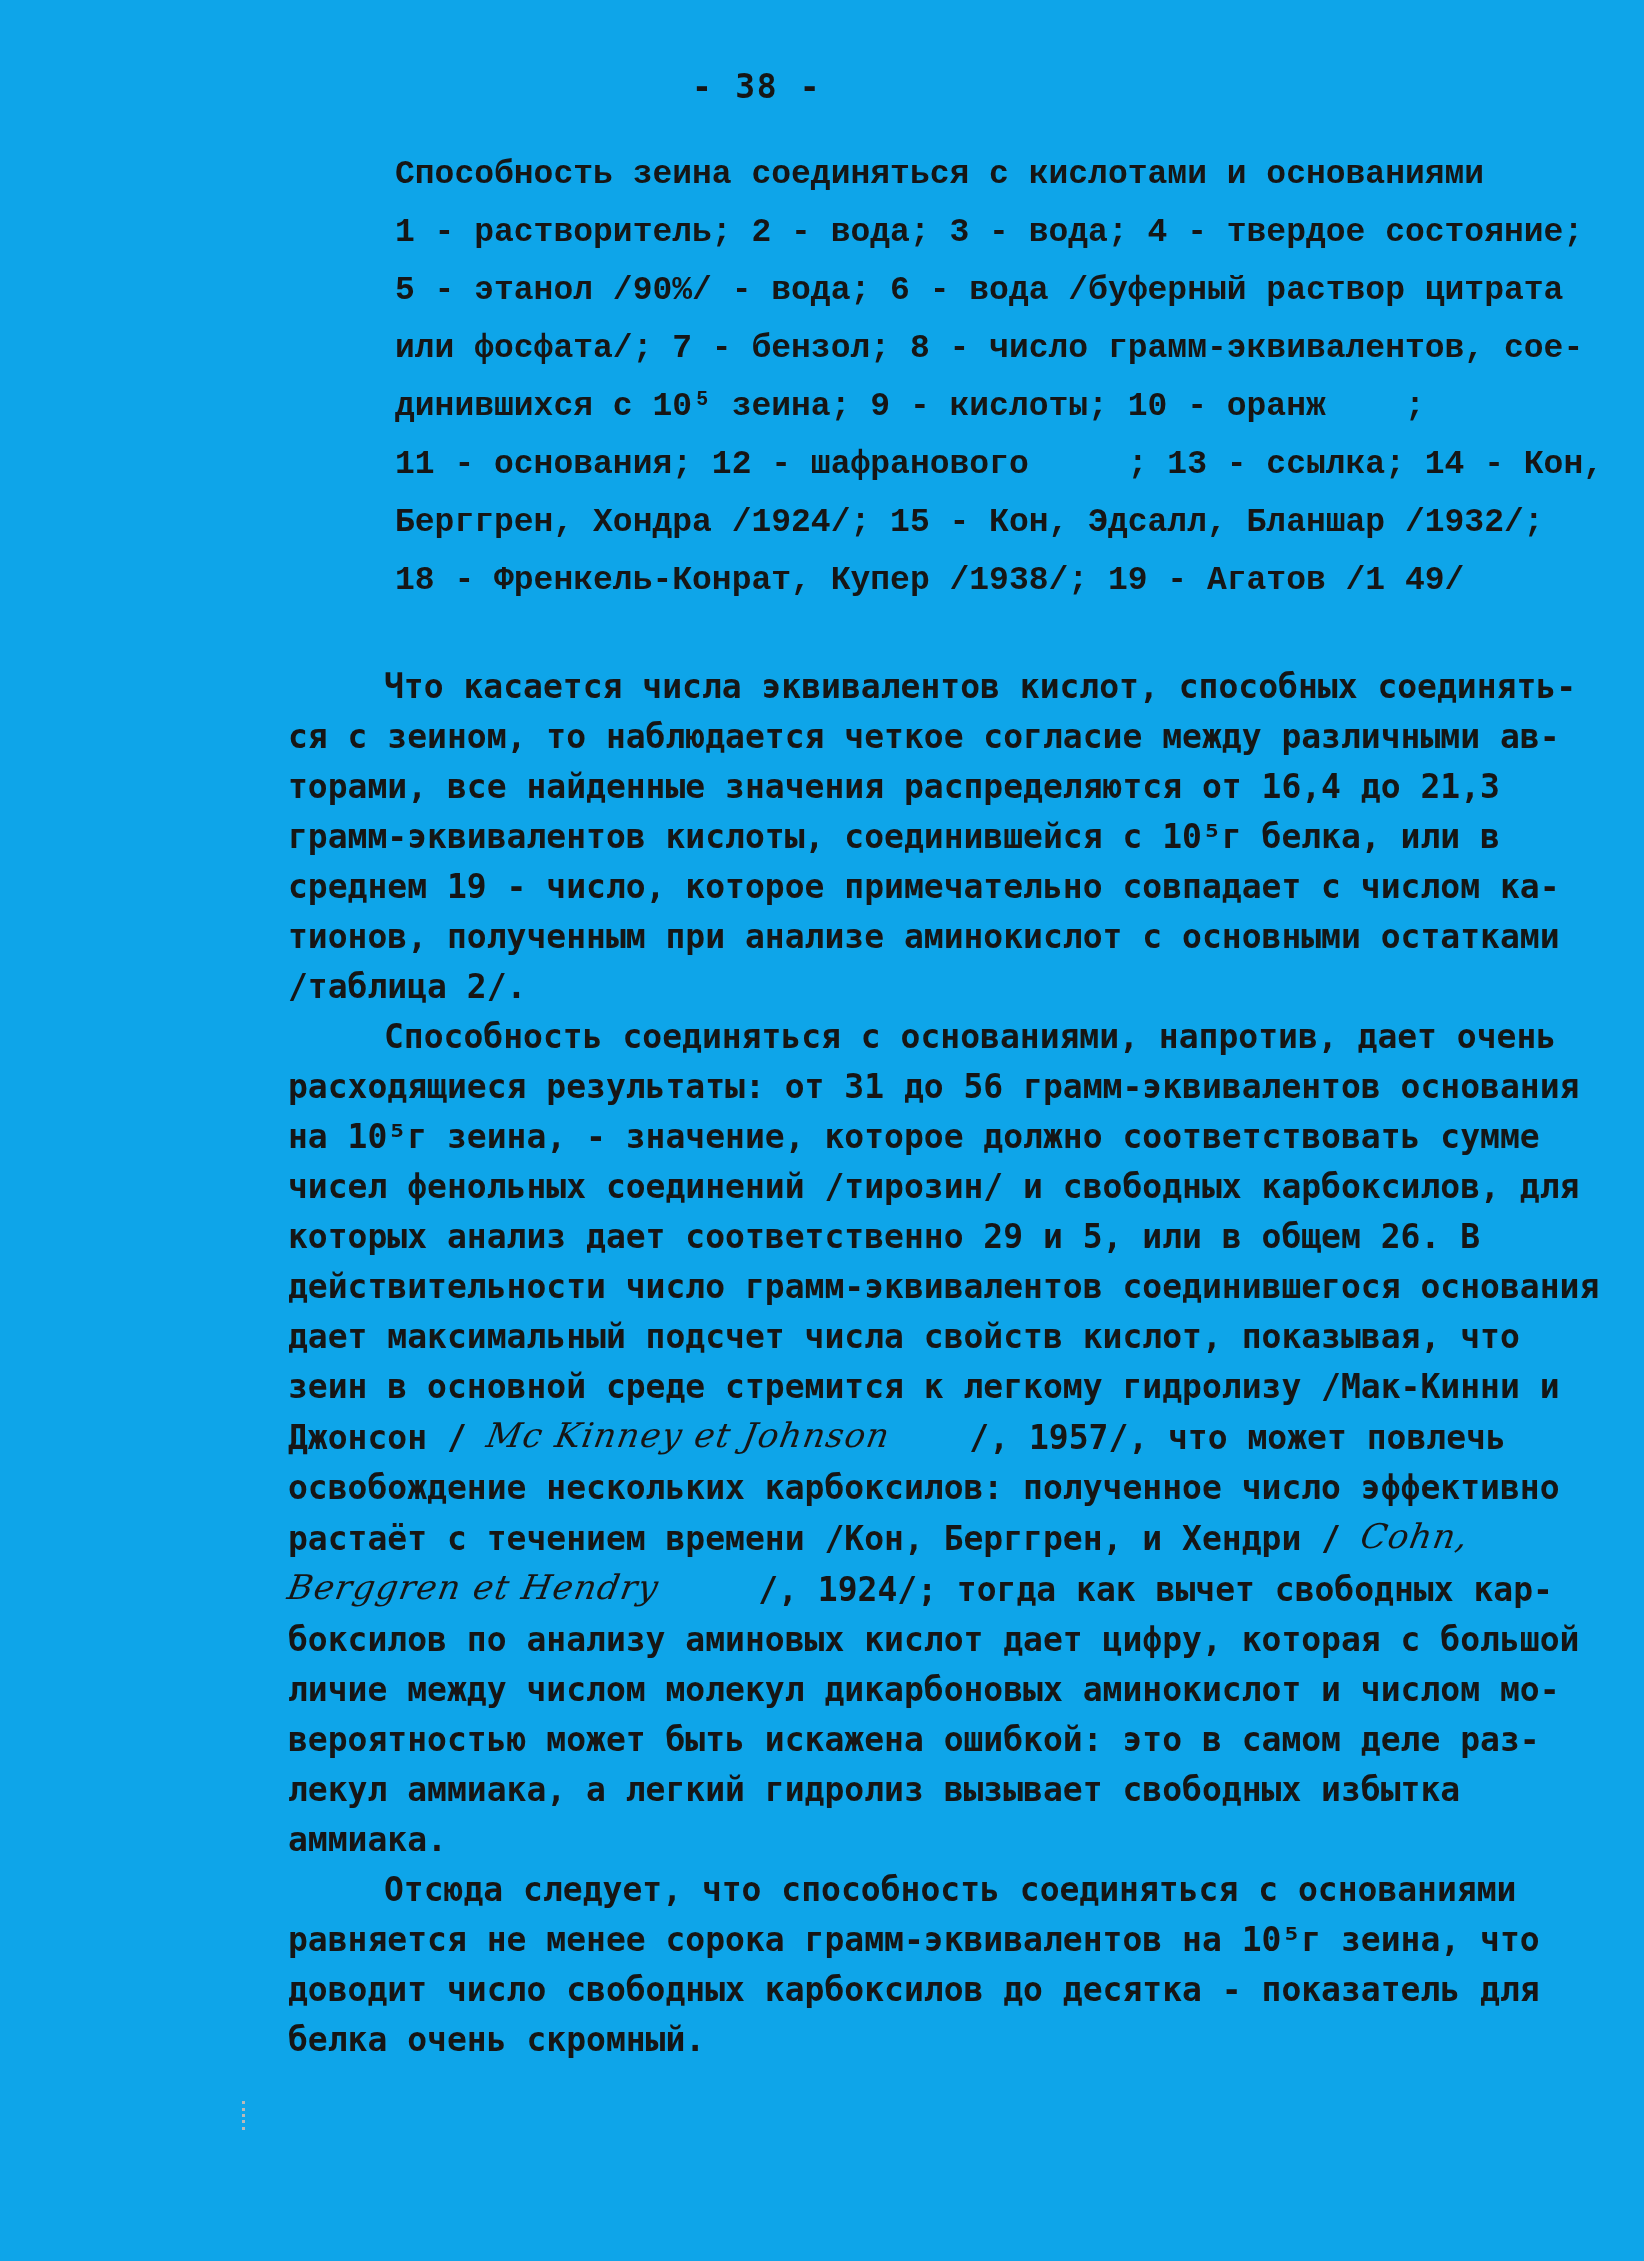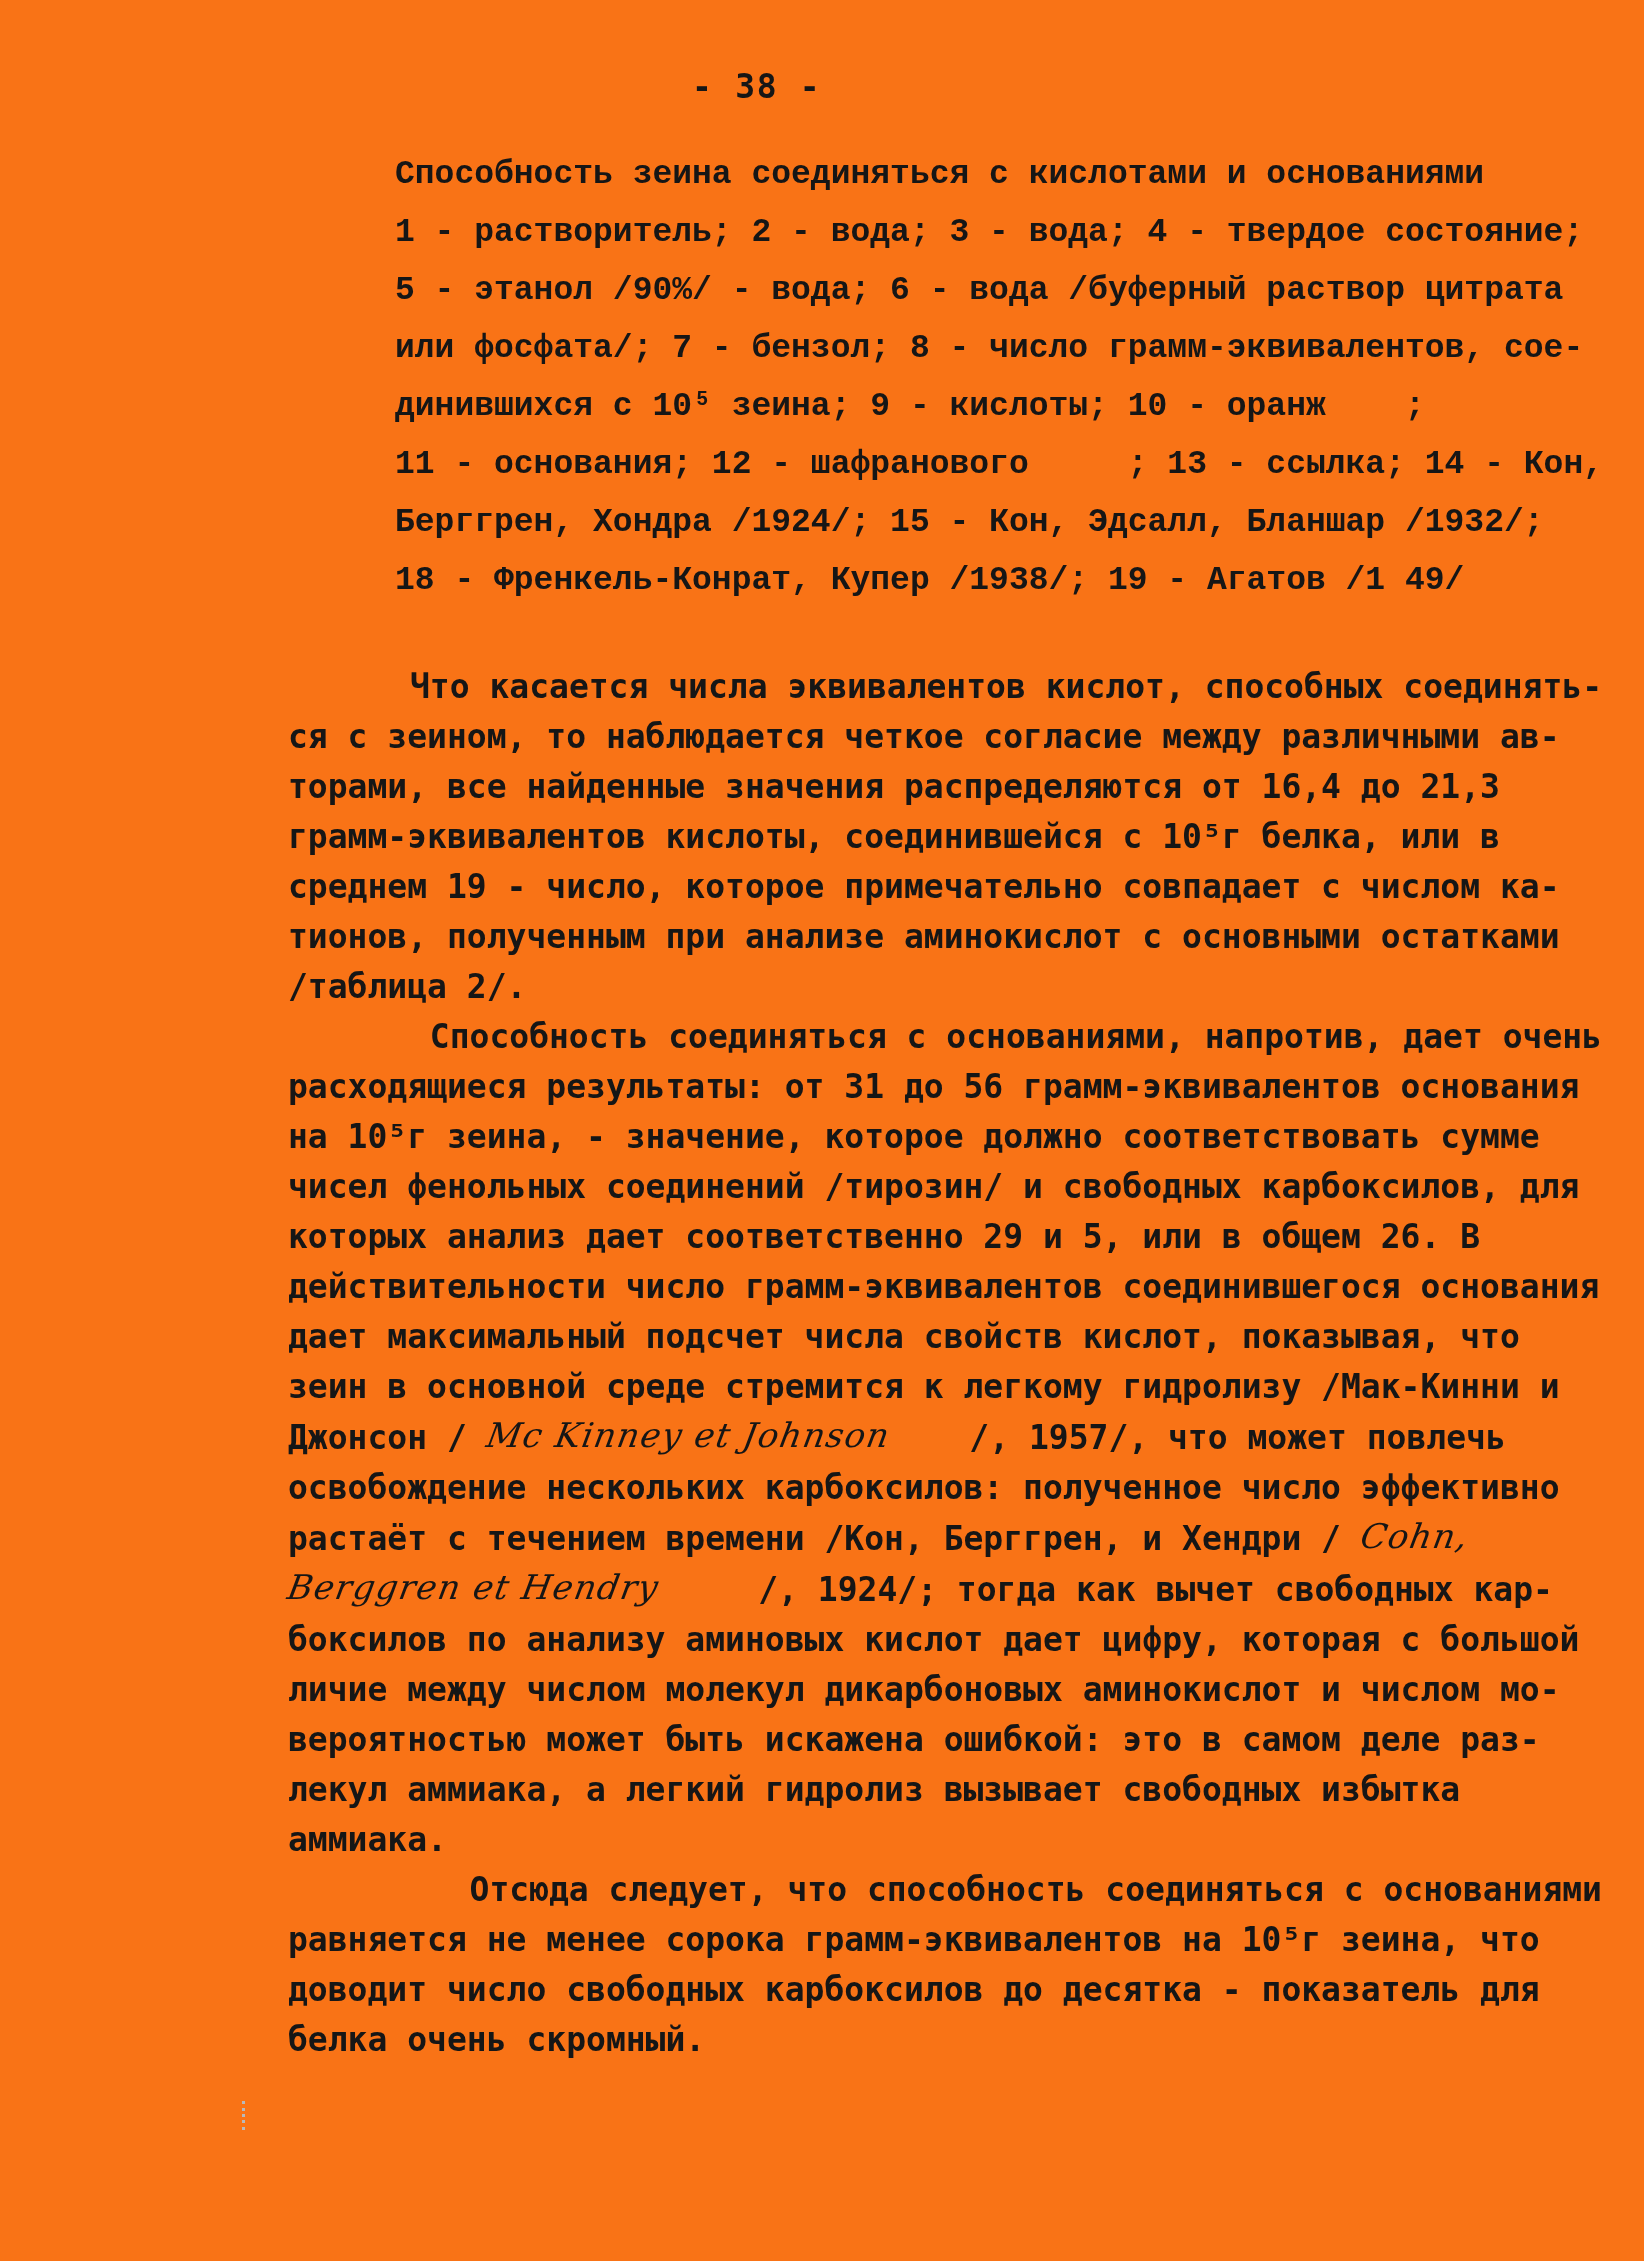--- a/index.html
+++ b/index.html
@@ -1,40 +1,40 @@
 <!DOCTYPE html>
 <html style="font-size:13.7px"><head>
 <meta charset="utf-8">
 <style>
   html,body { margin:0; padding:0; background:#e8e8e8; }
   .page {
     position:relative;
     width:1644px; height:2261px;
-    background:#f97316;
+    background:#0ea5e9;
     font-family:"DejaVu Sans Mono", monospace;
     font-weight:700;
     color:#161616;
     overflow:hidden;
   }
   .page-number {
     position:absolute; top:67px; left:692px;
     font-size:33px; letter-spacing:1.7px;
     white-space:pre;
   }
   .caption {
     position:absolute; top:146px; left:395px;
     font-size:33px; line-height:58px;font-family:Liberation Mono, monospace;
   }
   .body-text {
     position:absolute; top:662px; left:288px;
     width:1314px;
     font-size:33px; line-height:50px;
   }
   .line { white-space:pre; }
-  .indent { padding-left:96px;text-align:right; }
+  .indent { padding-left:96px; }
   .hand {
     font-family:"DejaVu Serif", serif;
     font-style:italic; font-weight:400;
     font-size:34px; letter-spacing:1.3px;
     display:inline-block;
     transform:skewX(-10deg);
     position:relative; top:-1.7px;
   }
   .artifact {
     position:absolute; left:242px; top:2101px;

